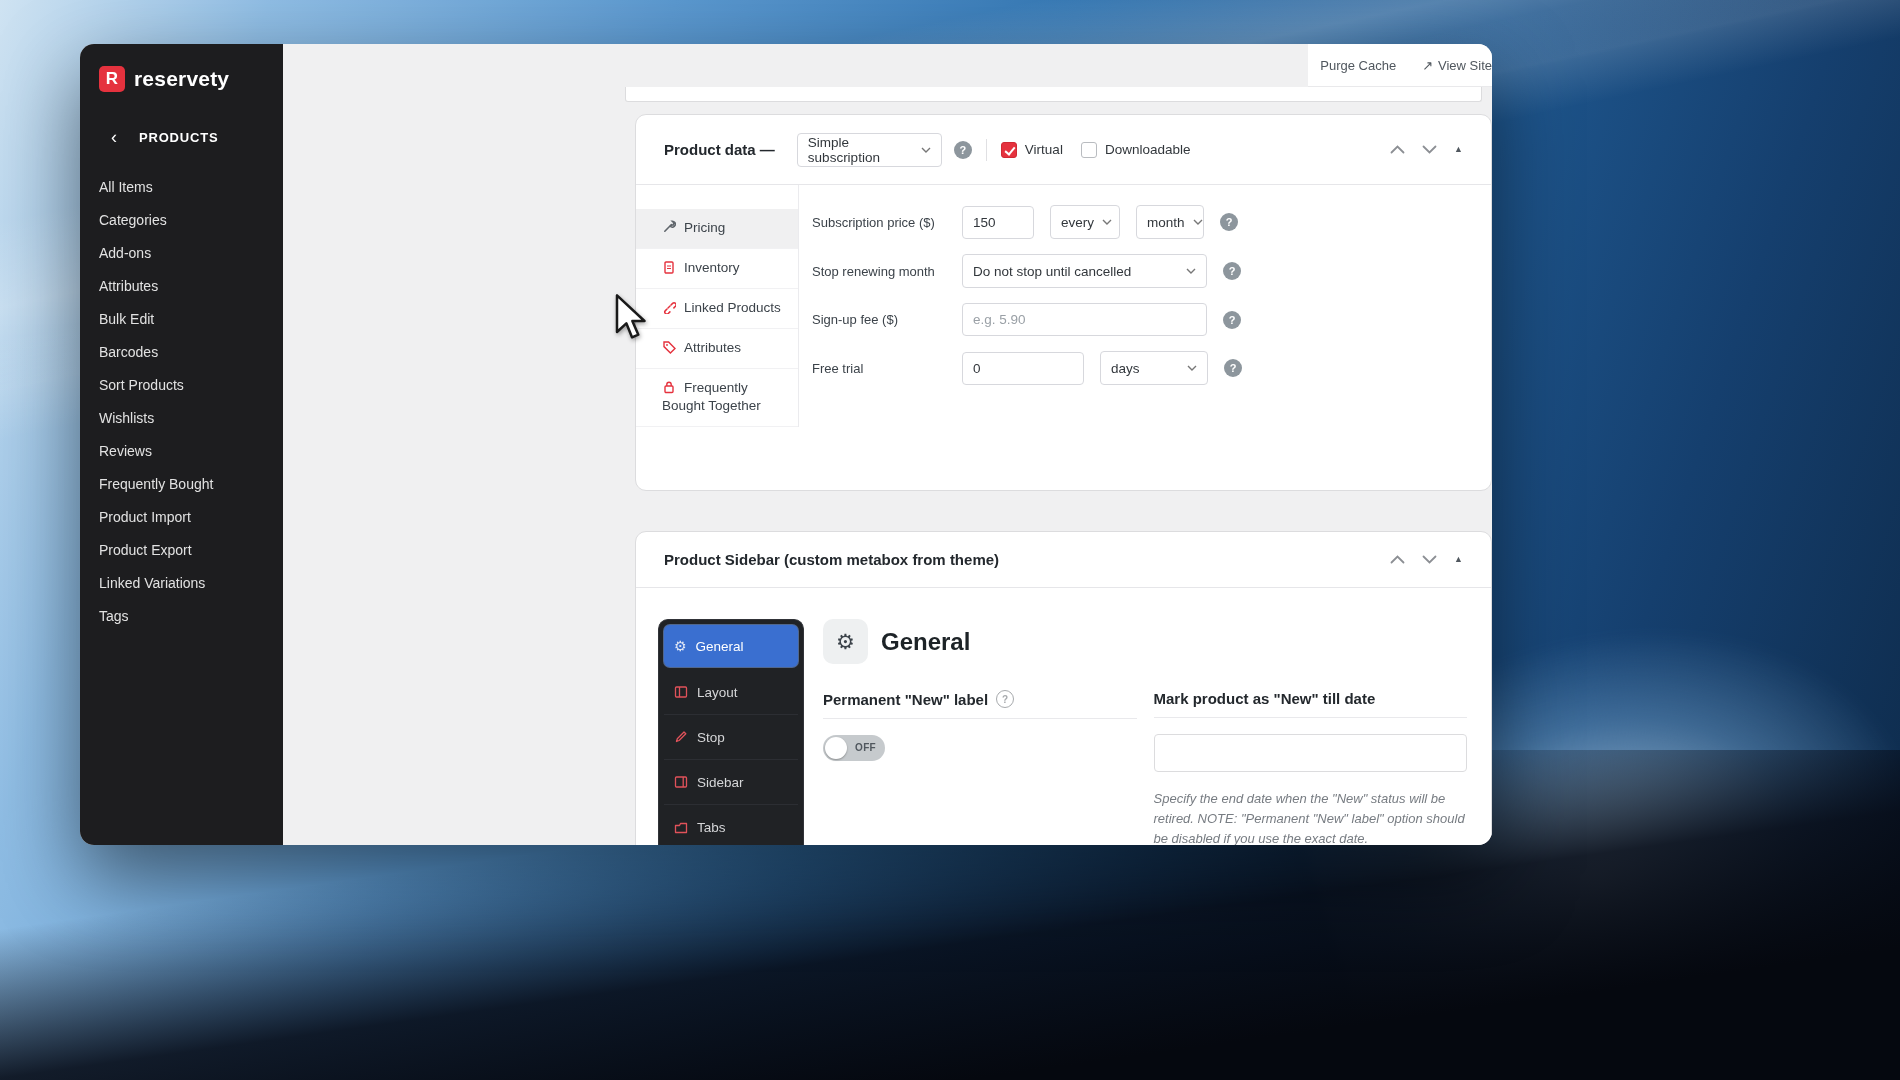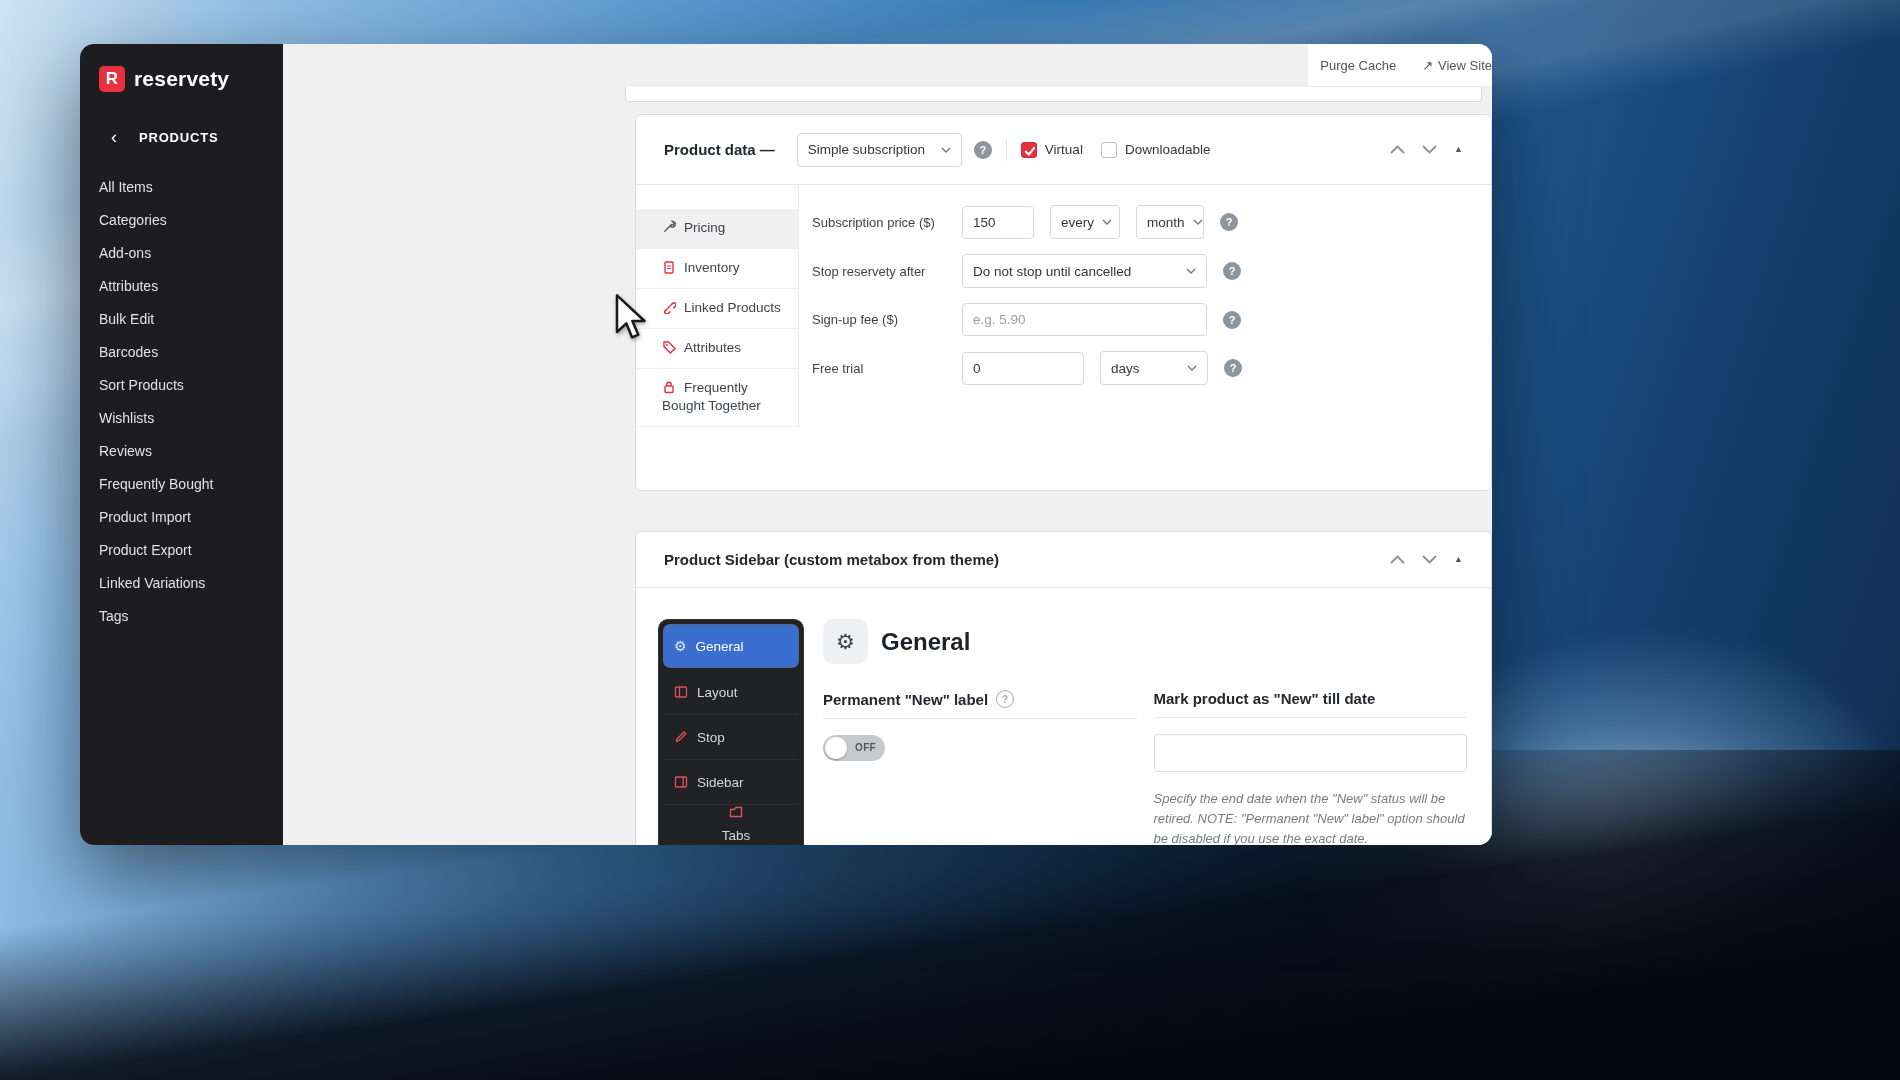--- a/index.html
+++ b/index.html
@@ -36,38 +36,38 @@
   .sb-nav{padding:14px 0 0;}
   .sb-item{padding:8.5px 10px 8.5px 19px;font-size:14px;color:#e2e2e2;cursor:pointer;}
   
   .main{flex:1;display:flex;flex-direction:column;min-width:0;align-items:flex-end;}
   .topbar{height:42px;background:#fff;border-bottom:1px solid #e9e9eb;display:flex;align-items:center;gap:26px;
     padding-left:12px;flex-shrink:0;}
   .tb-link{font-size:13px;color:#50575e;cursor:pointer;display:inline-flex;align-items:center;gap:5px;}
   .content{flex:1;position:relative;padding-left:32px;overflow:hidden;}
   .partial-card{width:857px;height:15px;background:#fff;border:1px solid #dcdcde;border-top:none;
     border-radius:0 0 3px 3px;box-sizing:border-box;}
-  .card{width:857px;background:#fff;border:1px solid #dcdcde;border-radius:6px;box-sizing:border-box;margin-left:10px;}
+  .card{width:857px;background:#fff;border:1px solid #dcdcde;border-radius:11px;box-sizing:border-box;margin-left:10px;}
   .card1{margin-top:12px;height:377px;overflow:hidden;}
   .card2{margin-top:40px;height:380px;overflow:hidden;}
   .card-hd{display:flex;align-items:center;padding:0 28px;border-bottom:1px solid #e6e6e9;}
   .card1 .card-hd{height:69px;}
   .card2 .card-hd{height:55px;}
   .card-title{font-size:15px;font-weight:700;color:#23282d;white-space:nowrap;}
   .hd-icons{margin-left:auto;display:flex;align-items:center;gap:17px;}
   .tri{font-size:9px;color:#50575e;line-height:1;cursor:pointer;}
   .chev{cursor:pointer;display:inline-flex;}
   
   .select{height:34px;border:1px solid #d7d8dd;border-radius:4px;background:#fff;display:flex;align-items:center;
     justify-content:space-between;padding:0 10px;font-size:13.5px;color:#32373c;cursor:pointer;box-sizing:border-box;gap:8px;}
   .select .caret{flex-shrink:0;}
   .inp{height:33px;border:1px solid #d7d8dd;border-radius:4px;background:#fff;padding:0 10px;font-size:13.5px;
     color:#32373c;font-family:inherit;box-sizing:border-box;outline:none;}
   .inp::placeholder{color:#9aa0a6;}
-  .w165{width:165px;} .w72{width:72px;} .w70{width:70px;} .w68{width:68px;} .w245{width:245px;}
+  .w165{width:145px;} .w72{width:72px;} .w70{width:70px;} .w68{width:68px;} .w245{width:245px;}
   .w122{width:122px;} .w108{width:108px;}
   .qmark{width:18px;height:18px;border-radius:50%;background:#8d969d;color:#fff;font-size:11px;font-weight:700;
     display:inline-flex;align-items:center;justify-content:center;cursor:pointer;flex-shrink:0;}
   .qmark-o{width:16px;height:16px;border-radius:50%;border:1px solid #a7aaad;color:#a7aaad;font-size:10px;font-weight:700;
     display:inline-flex;align-items:center;justify-content:center;cursor:pointer;}
   .vdiv{width:1px;height:22px;background:#e0e0e3;margin:0 14px;}
   .chkrow{display:inline-flex;align-items:center;gap:8px;cursor:pointer;}
   .chk{width:16px;height:16px;border-radius:3px;position:relative;box-sizing:border-box;flex-shrink:0;}
   .chk.checked{background:#e5323e;border:1px solid #d02934;}
   .chk.checked::after{content:"";position:absolute;left:5px;top:2px;width:4px;height:8px;border:solid #fff;
@@ -88,21 +88,21 @@
   .frow.sep .flabel{line-height:33px;}
   .fctrl-col{display:flex;flex-direction:column;gap:9px;}
   .subline{font-size:13px;color:#50575e;display:flex;align-items:center;gap:12px;}
   .sched{color:#d63638;cursor:pointer;font-size:13px;}
   
   .ps-body{display:flex;padding:31px 24px 60px 22px;}
   .theme-tabs{width:146px;flex-shrink:0;background:#202225;border:1px solid #313338;border-bottom:none;
     border-radius:10px 10px 0 0;padding:5px;box-sizing:border-box;height:252px;}
   .theme-tab{height:45px;display:flex;align-items:center;gap:9px;padding-left:10px;color:#d5d6d8;font-size:13.5px;
     border-bottom:1px solid #2c2e33;cursor:pointer;box-sizing:border-box;}
-  .theme-tab:last-child{border-bottom:none;flex-direction:column;}
+  .theme-tab:last-child{border-bottom:none;}
   .theme-tab.active{background:#3a6fd0;border-radius:6px;height:42px;border-bottom:none;color:#fff;margin-bottom:3px;
     box-shadow:0 0 0 1px rgba(120,160,230,.55);}
   .gear-glyph{font-size:14px;color:#dfe6f5;line-height:1;}
   .ps-content{flex:1;padding-left:19px;min-width:0;}
   .ps-head{display:flex;align-items:center;gap:13px;margin-bottom:26px;}
   .gear-badge{width:45px;height:45px;border-radius:10px;background:#eef0f1;display:flex;align-items:center;
     justify-content:center;font-size:21px;color:#3c434a;flex-shrink:0;}
   .ps-title{font-size:24px;font-weight:700;color:#1d2327;}
   .ps-grid{display:grid;grid-template-columns:1fr 1fr;gap:17px;max-width:655px;}
   .opt-title{font-size:15px;font-weight:700;color:#23282d;display:flex;align-items:center;gap:8px;}
@@ -261,21 +261,21 @@
                   <span>month</span>
                   <svg class="caret" width="10" height="6" viewBox="0 0 10 6">
                       <path d="M1 1l4 4 4-4" fill="none" stroke="#777" stroke-width="1.4"></path>
                     </svg>
                 </div>
                 <span class="qmark">?</span>
               </div>
             </div>
 
             <div class="frow">
-              <div class="flabel">Stop reservety after</div>
+              <div class="flabel">Stop renewing month</div>
               <div class="fctrl">
                 <div class="select w245">
                   <span>Do not stop until cancelled</span>
                   <svg class="caret" width="10" height="6" viewBox="0 0 10 6">
                       <path d="M1 1l4 4 4-4" fill="none" stroke="#777" stroke-width="1.4"></path>
                     </svg>
                 </div>
                 <span class="qmark">?</span>
               </div>
             </div>

